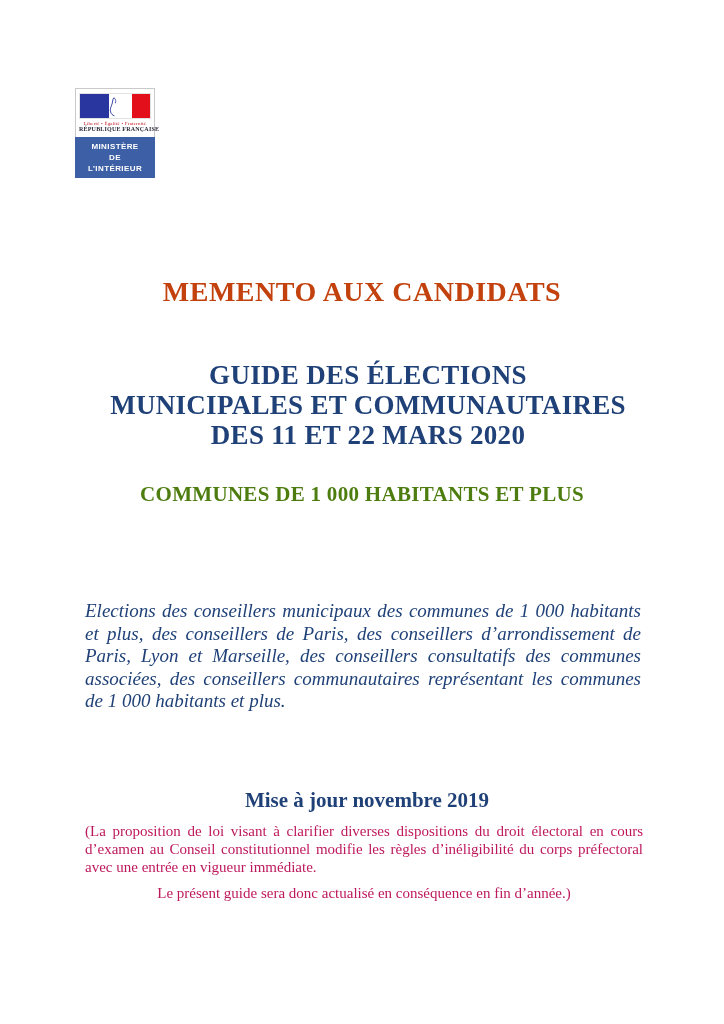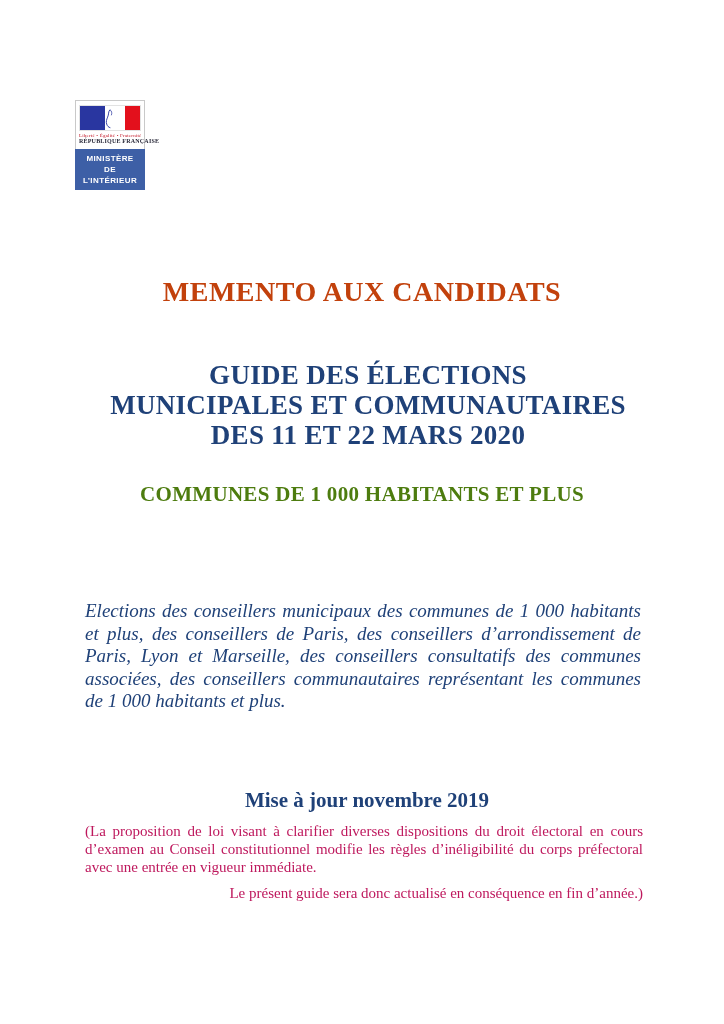--- a/index.html
+++ b/index.html
@@ -6,21 +6,21 @@
   html, body { width: 724px; height: 1024px; background: #ffffff; overflow: hidden; }
   .page {
     position: relative;
     width: 724px;
     height: 1024px;
     background: #ffffff;
     font-family: "Liberation Serif", "DejaVu Serif", serif;
   }
 
   
-  .logo { position: absolute; left: 75px; top: 100px; width: 70px; }
+  .logo { position: absolute; left: 75px; top: 88px; width: 80px; }
   .logo-top {
     background: #ffffff;
     border: 1px solid #c9c9c9;
     border-bottom: none;
     padding: 4px 3px 3px 3px;
     height: 49px;
   }
   .flag { display: flex; height: 26px; width: 100%; border: 0.5px solid #e2e2e2; }
   .flag-blue { background: #2936a0; width: 42%; position: relative; }
   .flag-white { background: #ffffff; width: 33%; position: relative; }
@@ -132,21 +132,21 @@
     left: 85px;
     width: 558px;
   }
   .note {
     font-size: 15px;
     color: #be185d;
     text-align: justify;
     line-height: 18px;
     margin-bottom: 8px;
   }
-  .note:last-child { text-align: right; }
+  .note:last-child { text-align: center; }
 </style>
 </head>
 <body>
 
 <div class="page">
 
   <div class="logo">
     <div class="logo-top">
       <div class="flag">
         <div class="flag-blue"></div>

